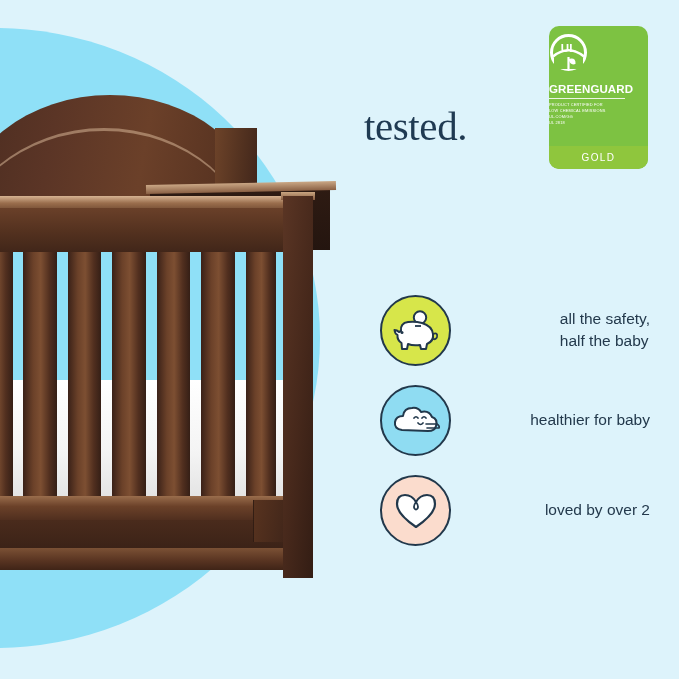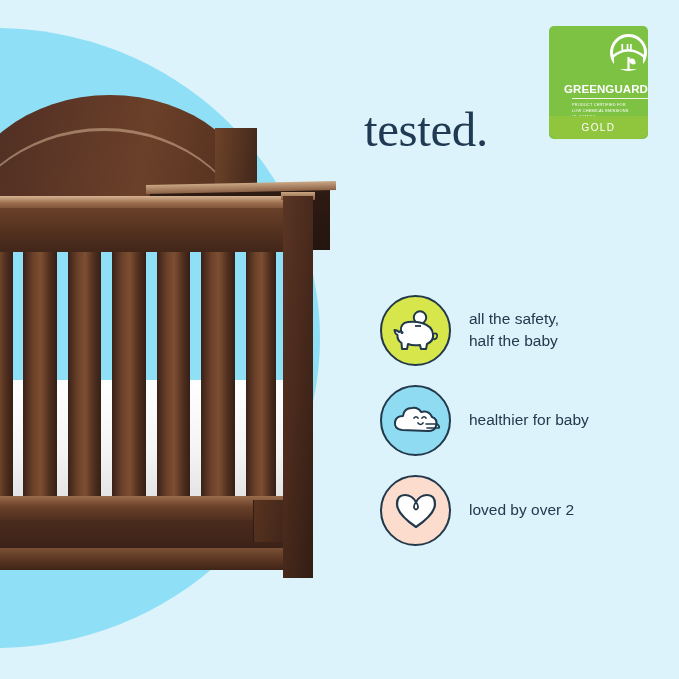--- a/index.html
+++ b/index.html
@@ -134,25 +134,25 @@
   .leg-block {
     position:absolute; left:253px; top:500px;
     width:32px; height:42px;
     background:linear-gradient(100deg,#58331f,#41261a);
     border-left:1px solid rgba(0,0,0,.25);
   }
 
   
   .badge {
     position:absolute; left:549px; top:26px;
-    width:99px; height:113px;
-    border-radius:5px;
+    width:99px; height:143px;
+    border-radius:10px;
     background:#7dc242;
     overflow:hidden;
-    display:flex; flex-direction:column; align-items:flex-end;
+    display:flex; flex-direction:column; align-items:flex-start;
   }
   .badge-mark {
     margin-top:7px;
     width:39px; height:39px;
     position:relative;
   }
   .badge-gg {
     color:#ffffff;
     font-size:11.5px;
     font-weight:bold;
@@ -186,37 +186,38 @@
     color:#ffffff; font-size:10px; font-weight:normal;
     letter-spacing:1.4px;
   }
 
   
   .headline {
     position:absolute;
     left:364px; top:104px;
     font-family:"Liberation Serif", serif;
     color:#1f3a52;
-    font-size:49px;
+    font-size:41px;
     line-height:1.08;
     letter-spacing:-.4px;
   }
   .headline div { white-space:nowrap; }
 
   
   .features {
     position:absolute;
     left:380px; top:292px;
     width:270px;
   }
   .feature {
     display:flex;
     align-items:center;
     height:76px;
     margin-bottom:14px;
+    justify-content:space-between;
   }
   .fcircle {
     width:71px; height:71px;
     border-radius:50%;
     border:2.2px solid #22384b;
     flex:0 0 71px;
     position:relative;
     display:flex; align-items:center; justify-content:center;
   }
   .fc-green  { background:#d7e64a; }

